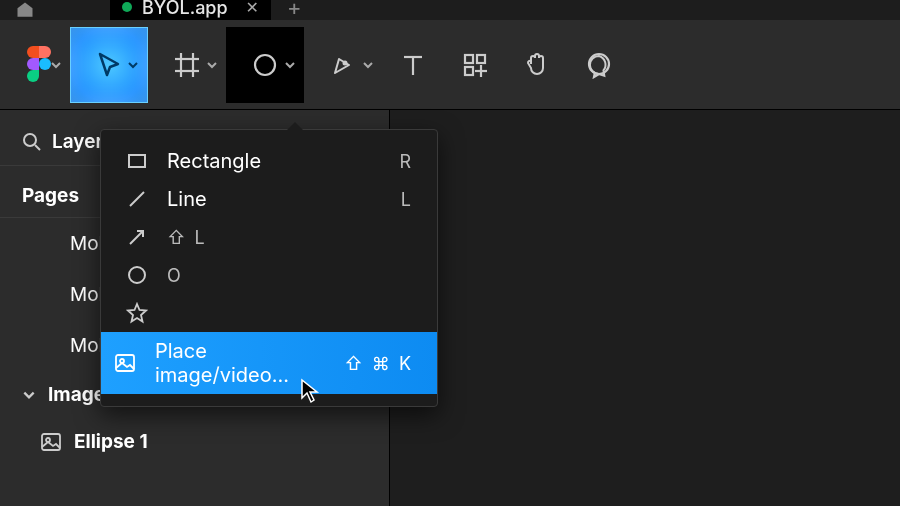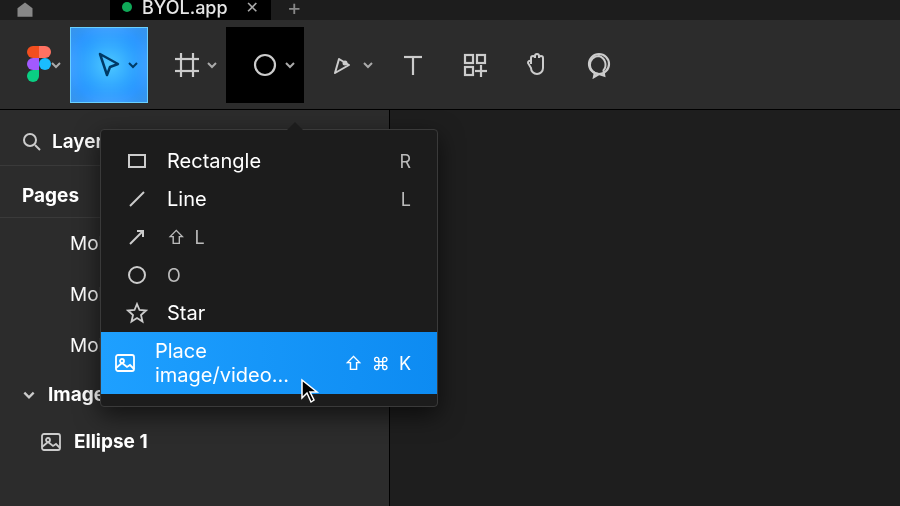--- a/index.html
+++ b/index.html
@@ -298,21 +298,20 @@
         </svg>
       </span>
     <span class="key">O</span>
   </div>
   <div class="menu-row">
     <span class="menu-icon">
         <svg width="22" height="22" stroke="#ccc" stroke-width="1.8" fill="none">
           <path d="M11 2 L13.5 8 L20 8.5 L15 13 L16.5 19.5 L11 16 L5.5 19.5 L7 13 L2 8.5 L8.5 8 Z"></path>
         </svg>
       </span>
-    <span class="lbl">Star</span>
     <span class="key"></span>
   </div>
   <div class="menu-row hl">
     <span class="menu-icon">
         <svg width="22" height="22" stroke="#fff" stroke-width="1.8" fill="none">
           <rect x="2" y="3" width="18" height="16" rx="2"></rect>
           <circle cx="8" cy="9" r="2"></circle>
           <path d="M2 16 l6-5 5 4 3-2 4 4"></path>
         </svg>
       </span>

